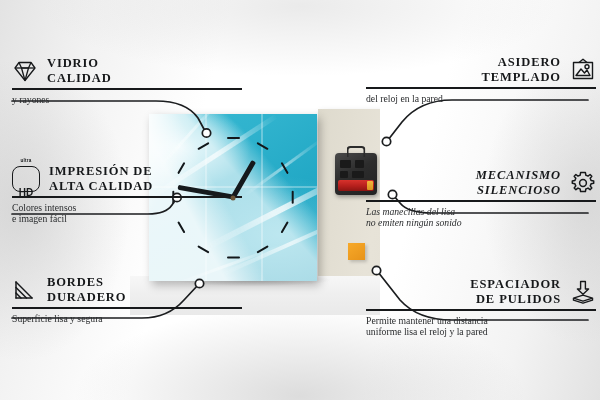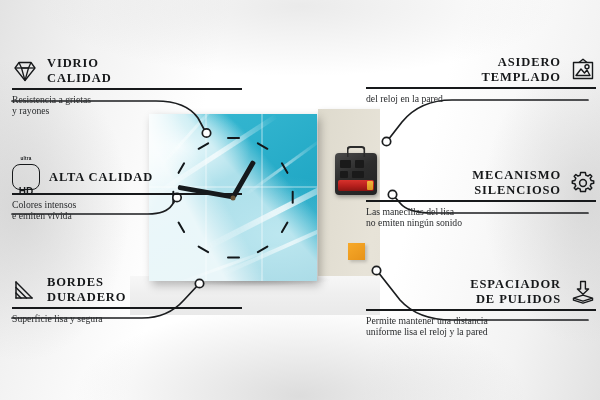--- a/index.html
+++ b/index.html
@@ -172,37 +172,37 @@
           <path d="M19,4.5 L16.5,10 L13,22.5"></path>
             <path d="M9.5,10 L16.5,10"></path>
         </g>
       </svg>
       <div class="titles">
         <span class="t">VIDRIO</span>
         <span class="t">CALIDAD</span>
       </div>
     </div>
     <div class="rule"></div>
-    <div class="desc">Resistencia a grietas</div>
     <div class="desc">y rayones</div>
   </div>
 
   <div class="feat left" style="top:164px;">
     <div class="row">
       <div class="hd-ic">
         <span class="u">ultra</span>
         <span class="h">HD</span>
       </div>
       <div class="titles">
+        <span class="t">IMPRESIÓN DE</span>
         <span class="t">ALTA CALIDAD</span>
       </div>
     </div>
     <div class="rule"></div>
     <div class="desc">Colores intensos</div>
-    <div class="desc">e emiten vívida</div>
+    <div class="desc">e imagen fácil</div>
   </div>
 
   <div class="feat left" style="top:275px;">
     <div class="row">
       <svg class="ic" viewBox="0 0 26 26">
         <g stroke="#17191b" stroke-width="1.5" stroke-linecap="round">
           <path d="M4,5 L20,21"></path>
             <path d="M4,10.5 L14.5,21"></path>
             <path d="M4,16 L9,21"></path>
           <path d="M4,5 L4,21"></path>
@@ -230,21 +230,21 @@
           <rect x="3.5" y="5.5" width="19" height="16"></rect>
           <path d="M6,18.5 L11,12 L14.5,16 L17,13 L20,18.5 Z"></path>
           <circle cx="17" cy="9.8" r="2"></circle>
         </g>
       </svg>
     </div>
     <div class="rule"></div>
     <div class="desc">del reloj en la pared</div>
   </div>
 
-  <div class="feat right" style="top:168px;">
+  <div class="feat right" style="top:168px;font-style:italic;">
     <div class="row">
       <div class="titles">
         <span class="t">MECANISMO</span>
         <span class="t">SILENCIOSO</span>
       </div>
       <svg class="ic" viewBox="0 0 26 26">
         <g fill="none" stroke="#17191b" stroke-width="1.5" stroke-linejoin="round">
           <path d="M13,2.6 l2.4,0 l.45,2.6 a8.3,8.3 0 0 1 2.15,.9 l2.1,-1.6 l1.7,1.7 l-1.6,2.1 a8.3,8.3 0 0 1 .9,2.15 l2.6,.45 l0,2.4 l-2.6,.45 a8.3,8.3 0 0 1 -.9,2.15 l1.6,2.1 l-1.7,1.7 l-2.1,-1.6 a8.3,8.3 0 0 1 -2.15,.9 l-.45,2.6 l-2.4,0 l-2.4,0 l-.45,-2.6 a8.3,8.3 0 0 1 -2.15,-.9 l-2.1,1.6 l-1.7,-1.7 l1.6,-2.1 a8.3,8.3 0 0 1 -.9,-2.15 l-2.6,-.45 l0,-2.4 l2.6,-.45 a8.3,8.3 0 0 1 .9,-2.15 l-1.6,-2.1 l1.7,-1.7 l2.1,1.6 a8.3,8.3 0 0 1 2.15,-.9 l.45,-2.6 z"></path>
           <circle cx="13" cy="13" r="3.4"></circle>
         </g>

